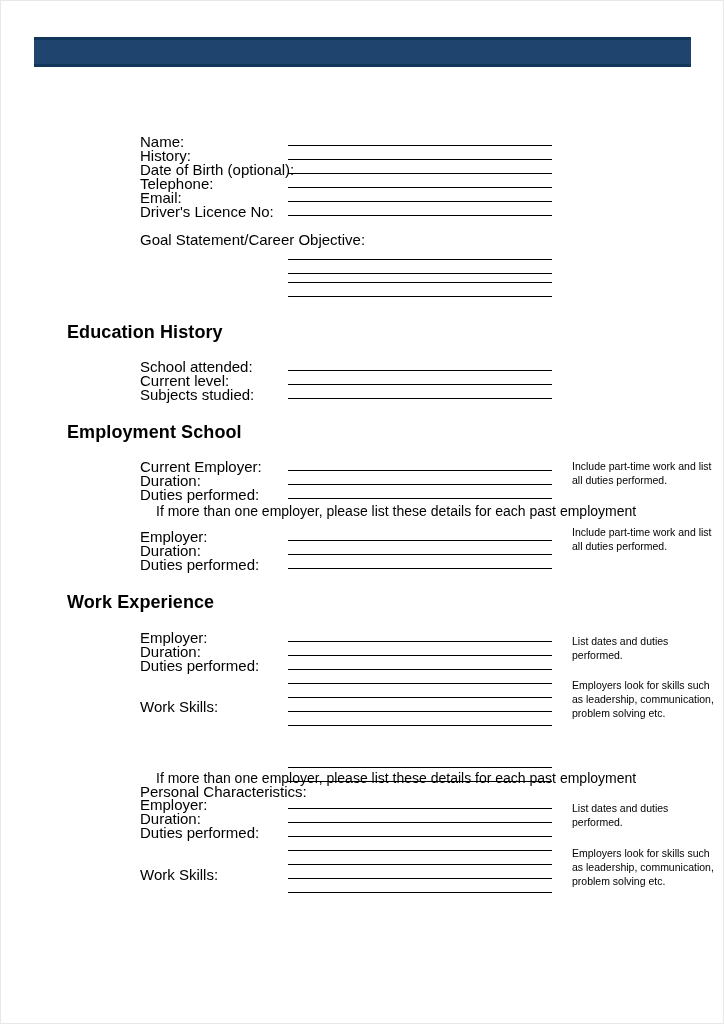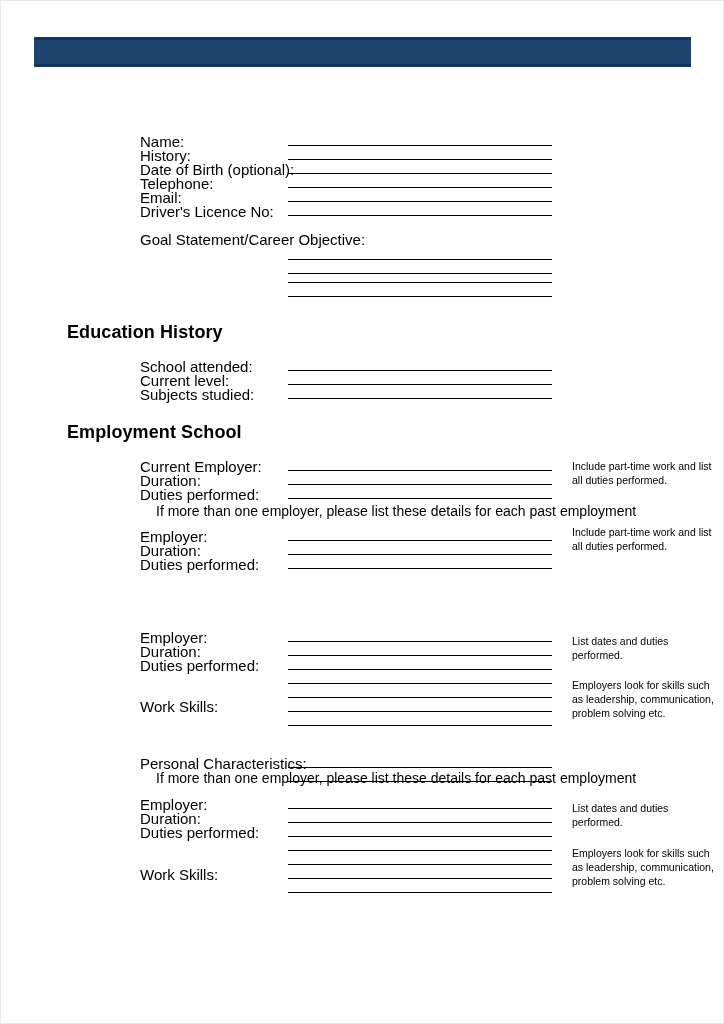--- a/index.html
+++ b/index.html
@@ -137,40 +137,41 @@
   <div class="rule" style="top:539px"></div>
 
   <div class="field-label" style="top:541px">Duration:</div>
   <div class="rule" style="top:553px"></div>
 
   <div class="field-label" style="top:555px">Duties performed:</div>
   <div class="rule" style="top:567px"></div>
 
   <div class="note" style="top:524px">Include part-time work and list all duties performed.</div>
 
+  <div class="section-title" style="top:591px">Work Experience</div>
 
   <div class="field-label" style="top:628px">Employer:</div>
   <div class="rule" style="top:640px"></div>
 
   <div class="field-label" style="top:642px">Duration:</div>
   <div class="rule" style="top:654px"></div>
 
   <div class="field-label" style="top:656px">Duties performed:</div>
   <div class="rule" style="top:668px"></div>
   <div class="rule" style="top:682px"></div>
 
   <div class="field-label" style="top:697px">Work Skills:</div>
   <div class="rule" style="top:696px"></div>
   <div class="rule" style="top:710px"></div>
   <div class="rule" style="top:724px"></div>
 
   <div class="note" style="top:633px">List dates and duties performed.</div>
   <div class="note" style="top:677px">Employers look for skills such as leadership, communication, problem solving etc.</div>
 
-  <div class="field-label" style="top:754px">Personal Characteristics:</div>
+  <div class="field-label" style="top:782px">Personal Characteristics:</div>
   <div class="rule" style="top:766px"></div>
   <div class="subnote" style="top:769px">If more than one employer, please list these details for each past employment</div>
   <div class="rule" style="top:780px"></div>
 
   <div class="field-label" style="top:795px">Employer:</div>
   <div class="rule" style="top:807px"></div>
 
   <div class="field-label" style="top:809px">Duration:</div>
   <div class="rule" style="top:821px"></div>
 

